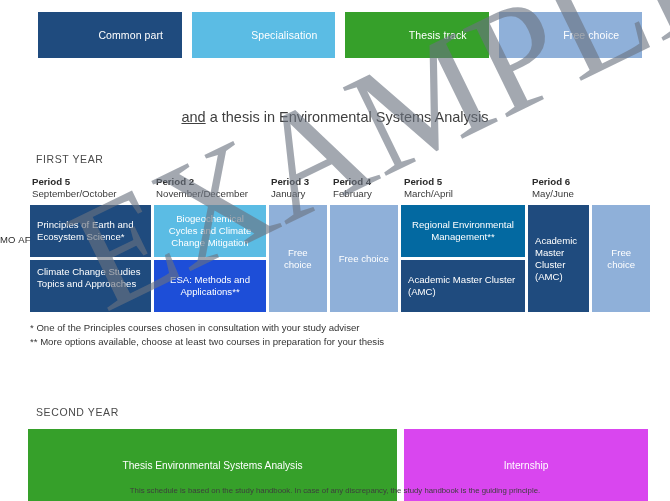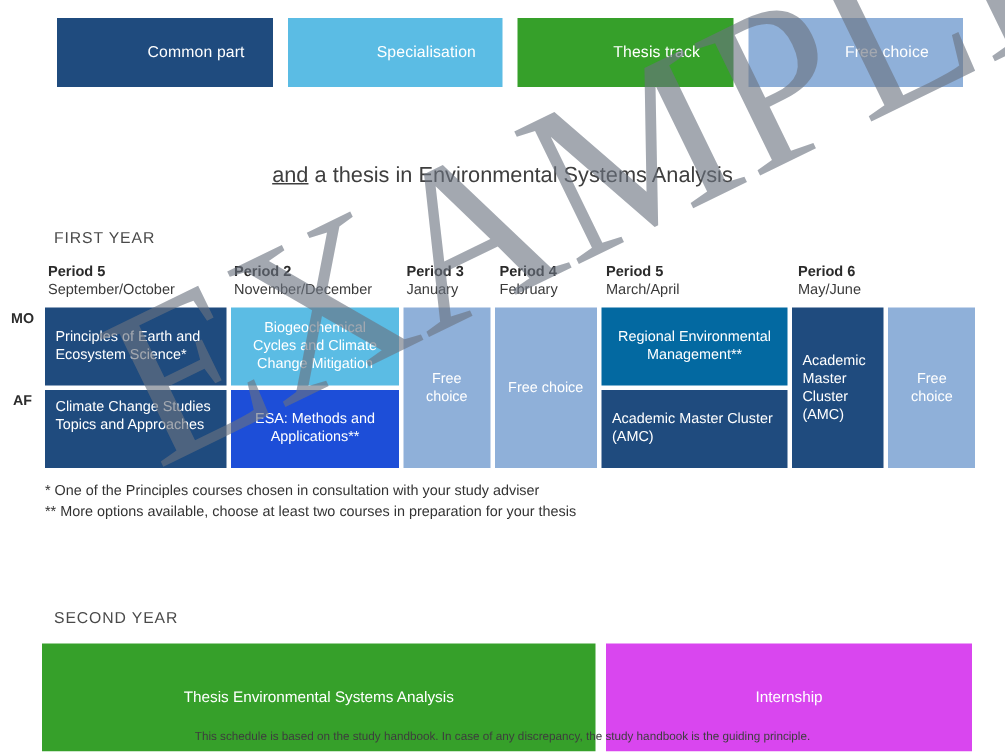--- a/index.html
+++ b/index.html
@@ -94,23 +94,22 @@
     text-align: center;
   }
   .cell.topleft { align-items: flex-start; justify-content: flex-start; text-align: left; }
   .cell.midleft { align-items: center; justify-content: flex-start; text-align: left; }
 
   
   .rowlabels {
     position: absolute;
     left: 0; top: 186px;
     width: 30px; height: 107px;
-    display: flex; flex-direction: column;
+    display: flex; flex-direction: row;
     gap: 3px;
-    font-weight: bold;
   }
   .rowlabel {
     flex: 1;
     display: flex; align-items: center; justify-content: center;
     font-size: 9.5px; color: #2b2b2b;
   }
 
   
   .footnotes {
     margin: 9px 0 0 30px;

